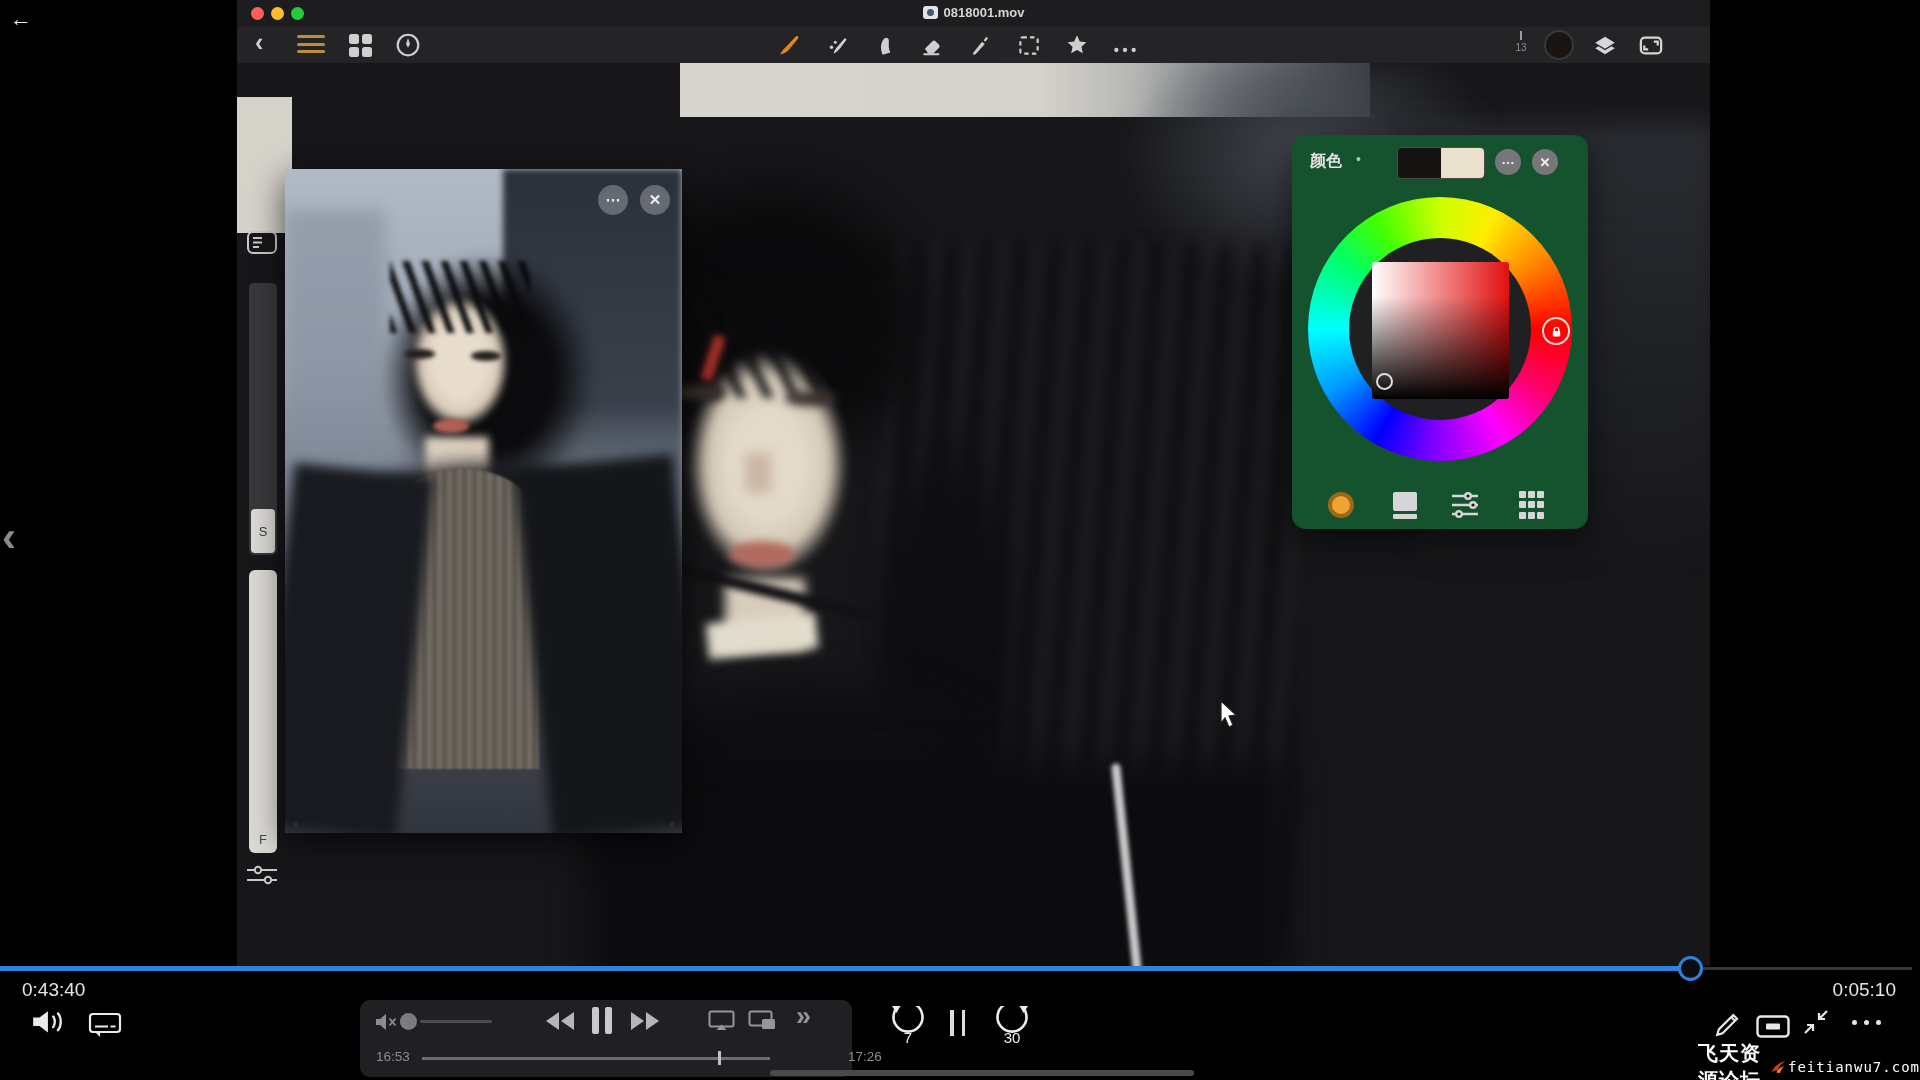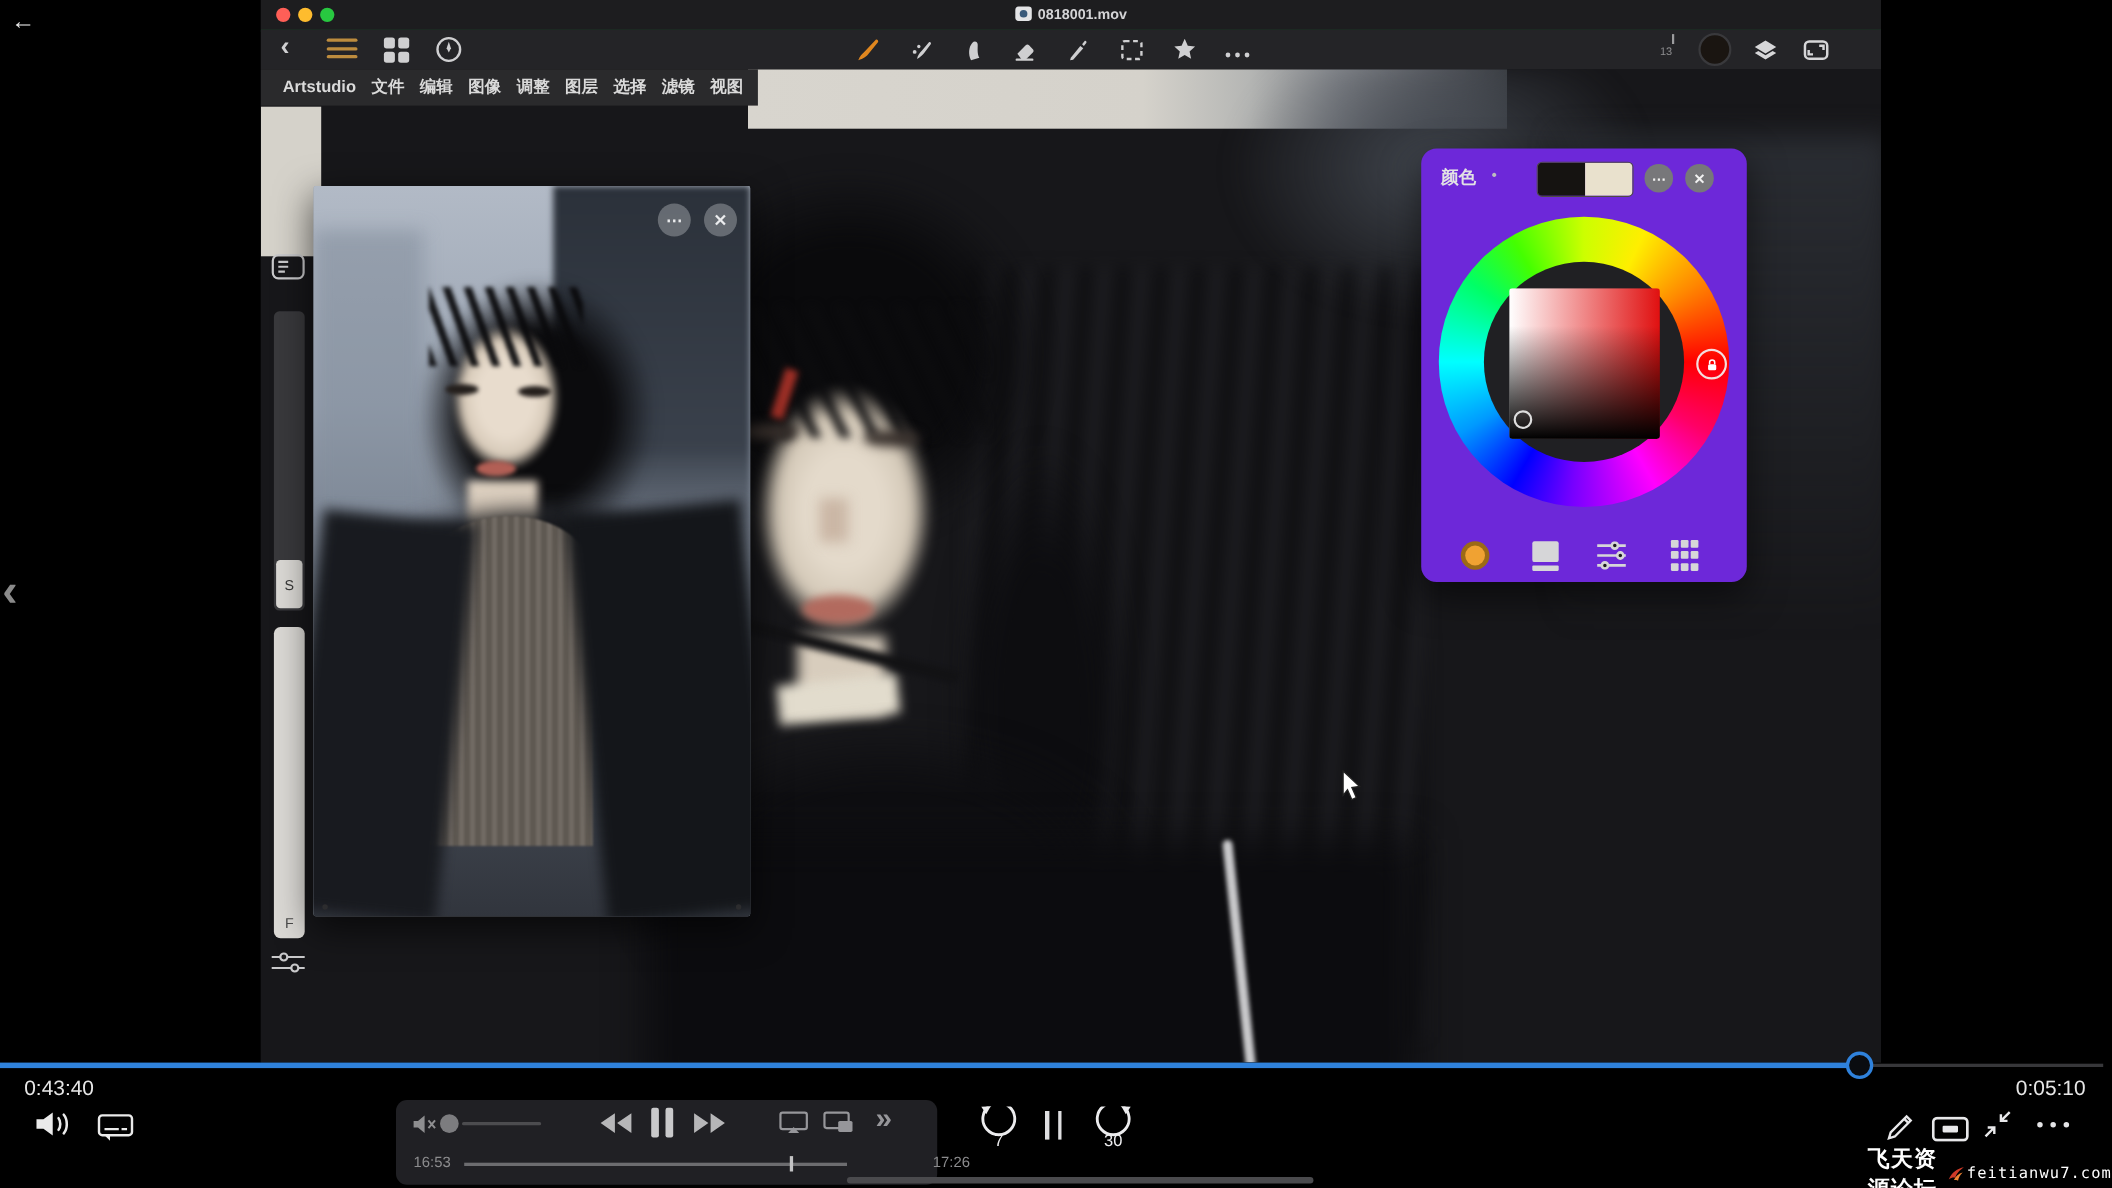--- a/index.html
+++ b/index.html
@@ -25,21 +25,21 @@
   #tool-back{left:18px;top:1px;color:#cfcfd1;font-size:25px;font-weight:700;}
   #tool-menu{left:60px;top:8px;width:28px;}
   #tool-menu i{display:block;width:28px;height:3px;border-radius:2px;background:#bd8c3e;margin-bottom:4.5px;}
   #tool-grid{left:112px;top:7px;width:23px;height:23px;display:grid;grid-template-columns:10px 10px;gap:3px;}
   #tool-grid i{width:10px;height:10px;background:#cfcfd1;border-radius:2.5px;}
   #tool-circlepen{left:158px;}
   #tool-brush{left:540px;}  #tool-wet{left:588px;}  #tool-smudge{left:636px;}
   #tool-eraser{left:683px;} #tool-picker{left:731px;}#tool-marquee{left:779px;}
   #tool-star{left:827px;}   #tool-dots{left:875px;top:10px;}
   #size-tick{left:1283px;top:4px;width:2px;height:9px;background:#9c9c9e;}
-  #size-val{left:1272px;top:15px;width:24px;text-align:left;color:#8e8e90;font-size:10px;}
+  #size-val{left:1272px;top:15px;width:24px;text-align:center;color:#8e8e90;font-size:10px;}
   #cur-color{left:1307px;top:3px;width:30px;height:30px;border-radius:50%;background:#1a1511;border:2px solid #39393c;box-sizing:border-box;}
   #tool-layers{left:1354px;top:6px;width:28px;height:26px;}
   #tool-fullscr{left:1400px;top:5px;width:28px;height:27px;}
   #menubar{left:0;top:63px;width:452px;height:33px;background:#2a2a2c;display:flex;align-items:center;gap:14px;padding-left:20px;box-sizing:border-box;}
   #menubar span{color:#dadada;font-size:15px;font-weight:700;white-space:nowrap;}
   
   #canvas{left:0;top:63px;right:0;bottom:0;background:#17171a;overflow:hidden;}
   #canvas div{position:absolute;}
   .paper-strip{left:443px;top:0;width:690px;height:54px;
     background:linear-gradient(90deg,#d8d5ce 0%,#d5d2cb 52%,#b5b6b4 66%,#84878c 78%,#53565c 92%,#3a3d42 100%);}
@@ -105,21 +105,21 @@
   .ph-coat-l{left:-10px;top:300px;width:140px;height:364px;background:#181a1f;filter:blur(6px);transform:rotate(6deg);}
   .ph-coat-r{left:248px;top:292px;width:160px;height:372px;background:#14161a;filter:blur(6px);transform:rotate(-6deg);}
   .ref-btn{width:30px;height:30px;border-radius:50%;background:rgba(150,153,158,.55);color:#ebecee;
     display:flex;align-items:center;justify-content:center;font-size:15px;font-weight:700;}
   #ref-more{right:54px;top:16px;left:auto;}
   #ref-close{right:12px;top:16px;left:auto;}
   .ref-dot{width:5px;height:5px;border-radius:50%;background:#2c2c2e;}
   #ref-dot-l{left:8px;bottom:6px;top:auto;}
   #ref-dot-r{right:8px;bottom:6px;left:auto;top:auto;}
   
-  #cpanel{left:1055px;top:135px;width:296px;height:394px;background:#6d28d9;border-radius:14px;
+  #cpanel{left:1055px;top:135px;width:296px;height:394px;background:#14532d;border-radius:14px;
     box-shadow:0 12px 34px rgba(0,0,0,.55);}
   #cpanel .el{position:absolute;}
   #cp-title{left:18px;top:16px;color:#e2e2e4;font-size:16px;font-weight:700;}
   #cp-dot{left:64px;top:16px;color:#bdbdbf;font-size:14px;}
   #cp-swatches{left:105px;top:12px;width:86px;height:30px;border-radius:5px;overflow:hidden;border:1px solid #4e4a44;display:flex;}
   #cp-sw1{width:43px;height:100%;}
   #cp-sw2{width:43px;height:100%;}
   .cp-btn{width:26px;height:26px;border-radius:50%;background:#77777a;color:#f2f2f2;display:flex;
     align-items:center;justify-content:center;font-size:13px;font-weight:700;}
   #cp-more{left:203px;top:14px;}
@@ -289,31 +289,20 @@
     <div class="nose"></div>
     <div class="lips"></div>
     <div class="neckl"></div>
     <div class="collar"></div>
     <div class="choker"></div>
     <div class="body1"></div>
     <div class="body2"></div>
     <div class="wstroke"></div>
   </div>
 
-  <div class="abs" id="menubar">
-    <span>Artstudio</span>
-    <span>文件</span>
-    <span>编辑</span>
-    <span>图像</span>
-    <span>调整</span>
-    <span>图层</span>
-    <span>选择</span>
-    <span>滤镜</span>
-    <span>视图</span>
-  </div>
 
   <div class="abs" id="panel-icon">
     <svg viewBox="0 0 32 26" fill="none" stroke="#c9c9cb" stroke-width="2">
         <rect x="2" y="2" width="28" height="21" rx="5"></rect>
         <path d="M7 8h9M7 12.5h9M7 17h6"></path>
       </svg></div>
   <div class="abs" id="track-s">
     <div class="handle">
         <span>S</span>
       </div>

